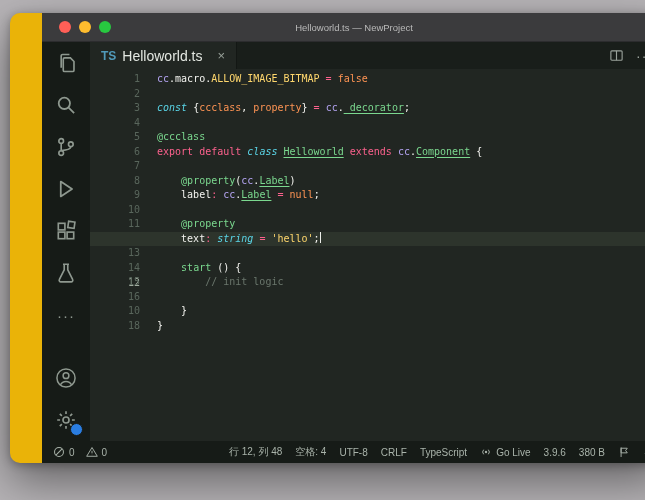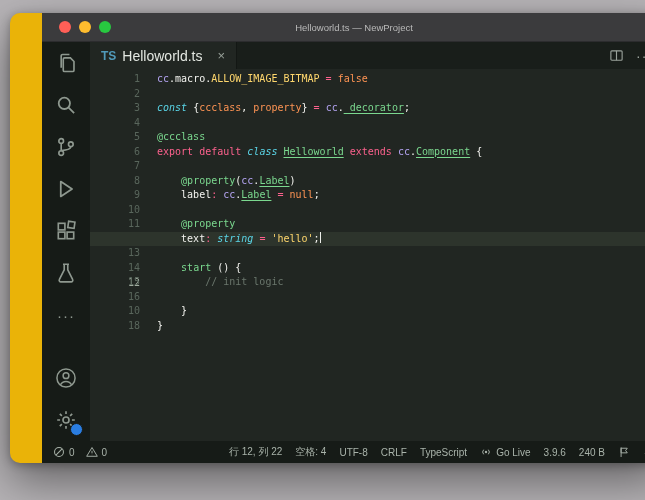--- a/index.html
+++ b/index.html
@@ -225,21 +225,21 @@
             <svg viewBox="0 0 14 14" fill="none" stroke="currentColor" stroke-width="1.1" stroke-linejoin="round">
               <path d="M7 1.8L13.2 12H.8z"></path>
               <path d="M7 5.6v3M7 10.3v.3"></path>
             </svg>
           </span>
           <span>0</span>
         </div>
       </div>
     <div class="sb-right">
         <div class="sb-item">
-          <span>行 12, 列 22</span>
+          <span>行 12, 列 48</span>
         </div>
         <div class="sb-item">
           <span>空格: 4</span>
         </div>
         <div class="sb-item">
           <span>UTF-8</span>
         </div>
         <div class="sb-item">
           <span>CRLF</span>
         </div>
@@ -252,21 +252,21 @@
               <circle cx="7" cy="7" r="1.4" fill="currentColor" stroke="none"></circle>
               <path d="M4.3 9.7a3.9 3.9 0 0 1 0-5.4M9.7 4.3a3.9 3.9 0 0 1 0 5.4"></path>
             </svg>
           </span>
           <span>Go Live</span>
         </div>
         <div class="sb-item">
           <span>3.9.6</span>
         </div>
         <div class="sb-item">
-          <span>240 B</span>
+          <span>380 B</span>
         </div>
         <div class="sb-item">
           <span class="sb-icon">
             <svg viewBox="0 0 14 14" fill="none" stroke="currentColor" stroke-width="1.1" stroke-linejoin="round">
               <path d="M3.6 1.6v11.2"></path>
               <path d="M3.6 2.6h7.2l-1.9 2.7 1.9 2.7H3.6z"></path>
             </svg>
           </span>
         </div>
         <div class="sb-item">

